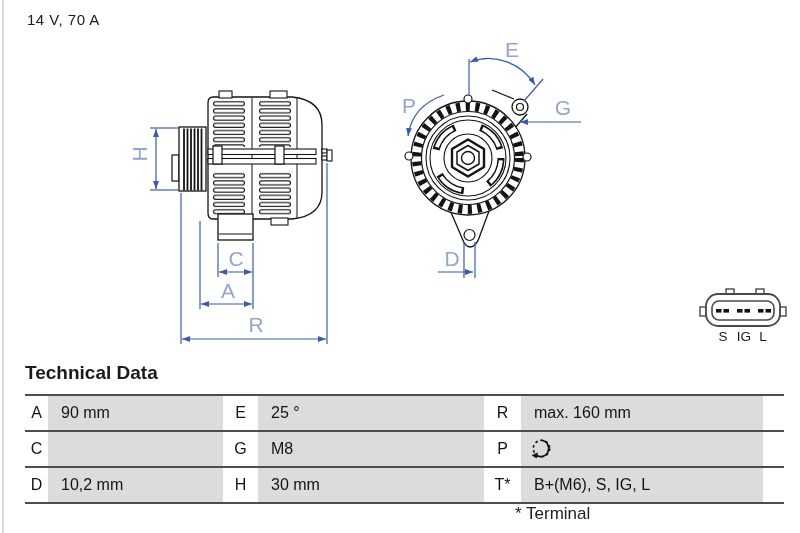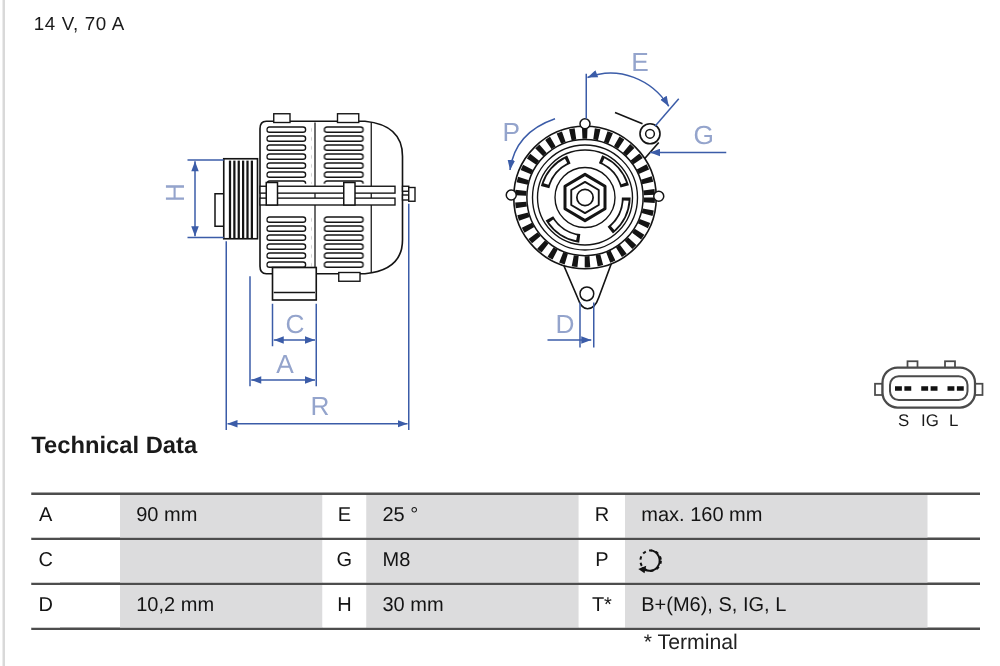--- a/index.html
+++ b/index.html
@@ -1,29 +1,29 @@
 <!DOCTYPE html>
 <html><head>
 <meta charset="utf-8">
 <style>
   html,body{margin:0;padding:0;}
   body{width:800px;height:533px;background:#fff;font-family:"Liberation Sans","DejaVu Sans",sans-serif;overflow:hidden;position:relative;}
   .edge-line{position:absolute;left:2px;top:0;width:2px;height:533px;background:#d9d9d9;}
   .title{position:absolute;left:27px;top:11px;font-size:15px;color:#1a1a1a;letter-spacing:0.5px;}
   .drawing{position:absolute;left:0;top:0;width:800px;height:360px;}
-  .td-heading{position:absolute;left:25px;top:346px;font-size:19px;font-weight:bold;color:#1a1a1a;}
+  .td-heading{position:absolute;left:25px;top:362px;font-size:19px;font-weight:bold;color:#1a1a1a;}
   .rule{position:absolute;left:25px;width:759px;height:2px;background:#4d4d4d;}
   .trow{position:absolute;left:25px;width:759px;height:34px;display:flex;align-items:stretch;font-size:16px;color:#141414;}
   .lbl{background:#fff;display:flex;align-items:center;justify-content:center;}
   .lbl.c1{width:23px;}
   .lbl.c2{width:35px;}
   .lbl.c3{width:37px;}
   .val{background:#dcdcdd;display:flex;align-items:center;padding-left:13px;box-sizing:border-box;}
-  .val.v1{width:162px;margin-left:48px;}
-  .val.v2{width:170px;}
+  .val.v1{width:175px;}
+  .val.v2{width:226px;}
   .val.v3{width:242px;}
   .footnote{position:absolute;left:515px;top:504px;font-size:17px;color:#222;}
   .dim-label{fill:#94a4cc;font-size:21px;font-family:"Liberation Sans","DejaVu Sans",sans-serif;}
   .pin-label{fill:#1a1a1a;font-size:13.5px;font-family:"Liberation Sans","DejaVu Sans",sans-serif;}
 </style>
 </head>
 <body>
 
 <div class="edge-line"></div>
 

